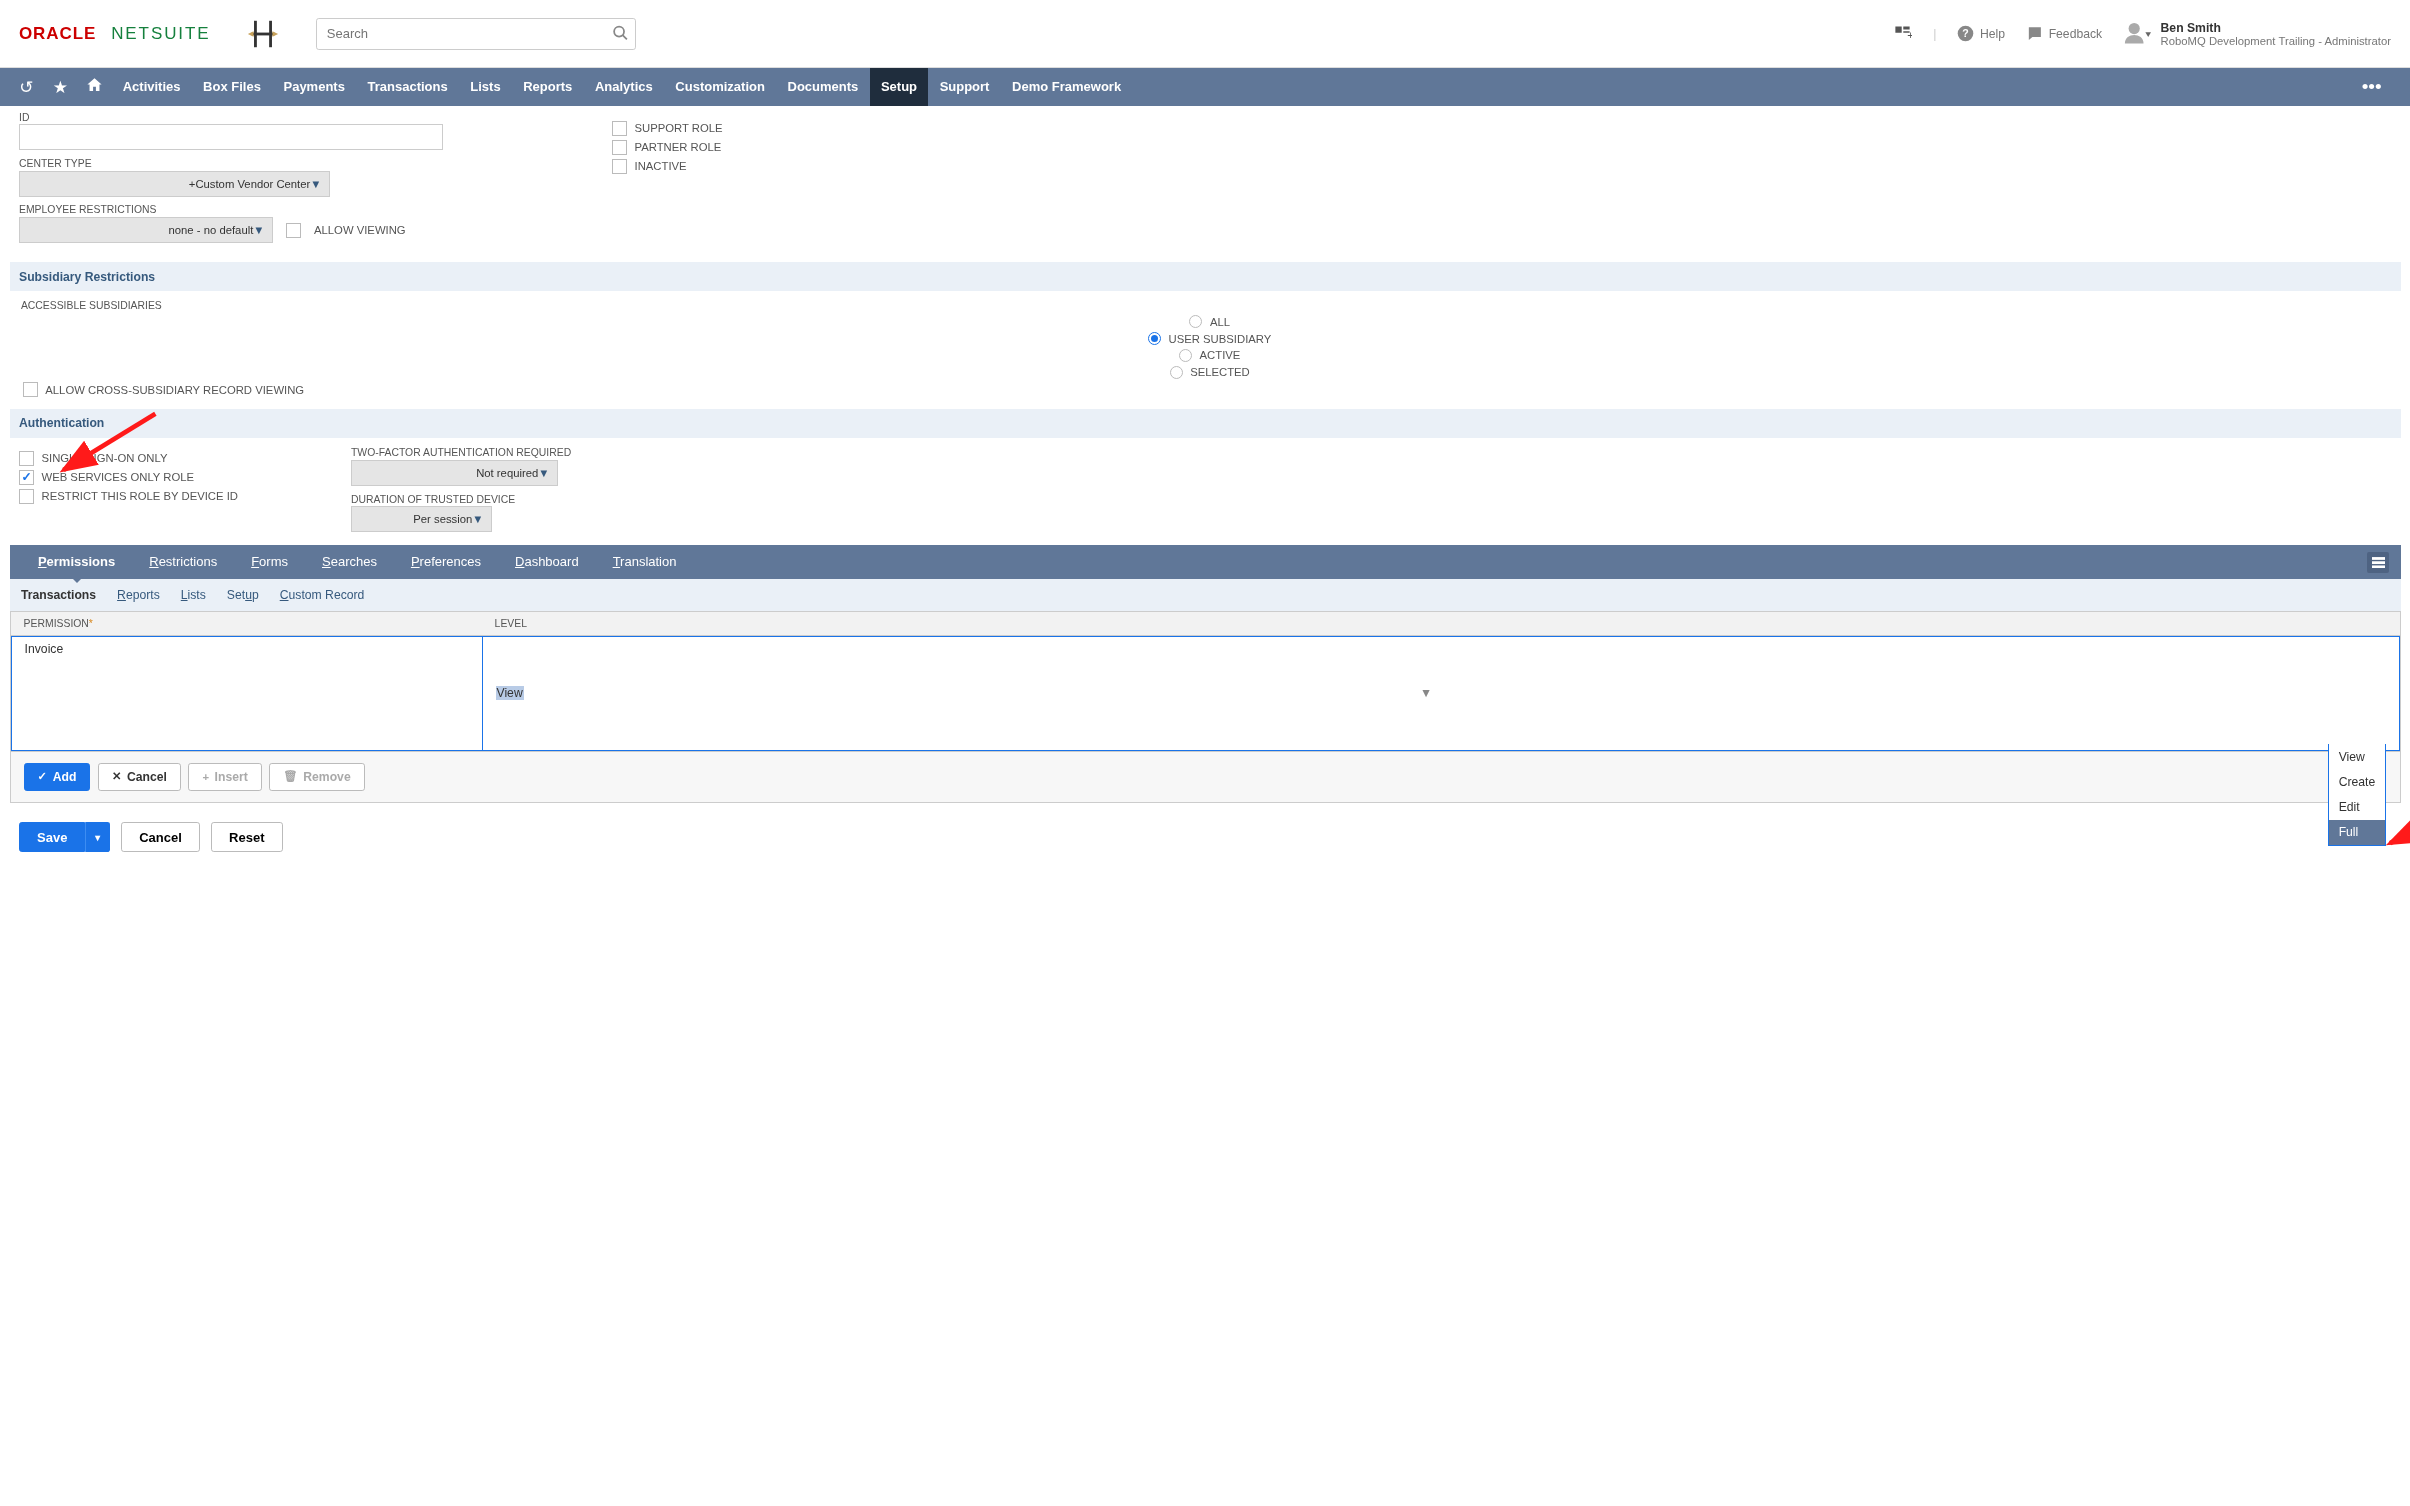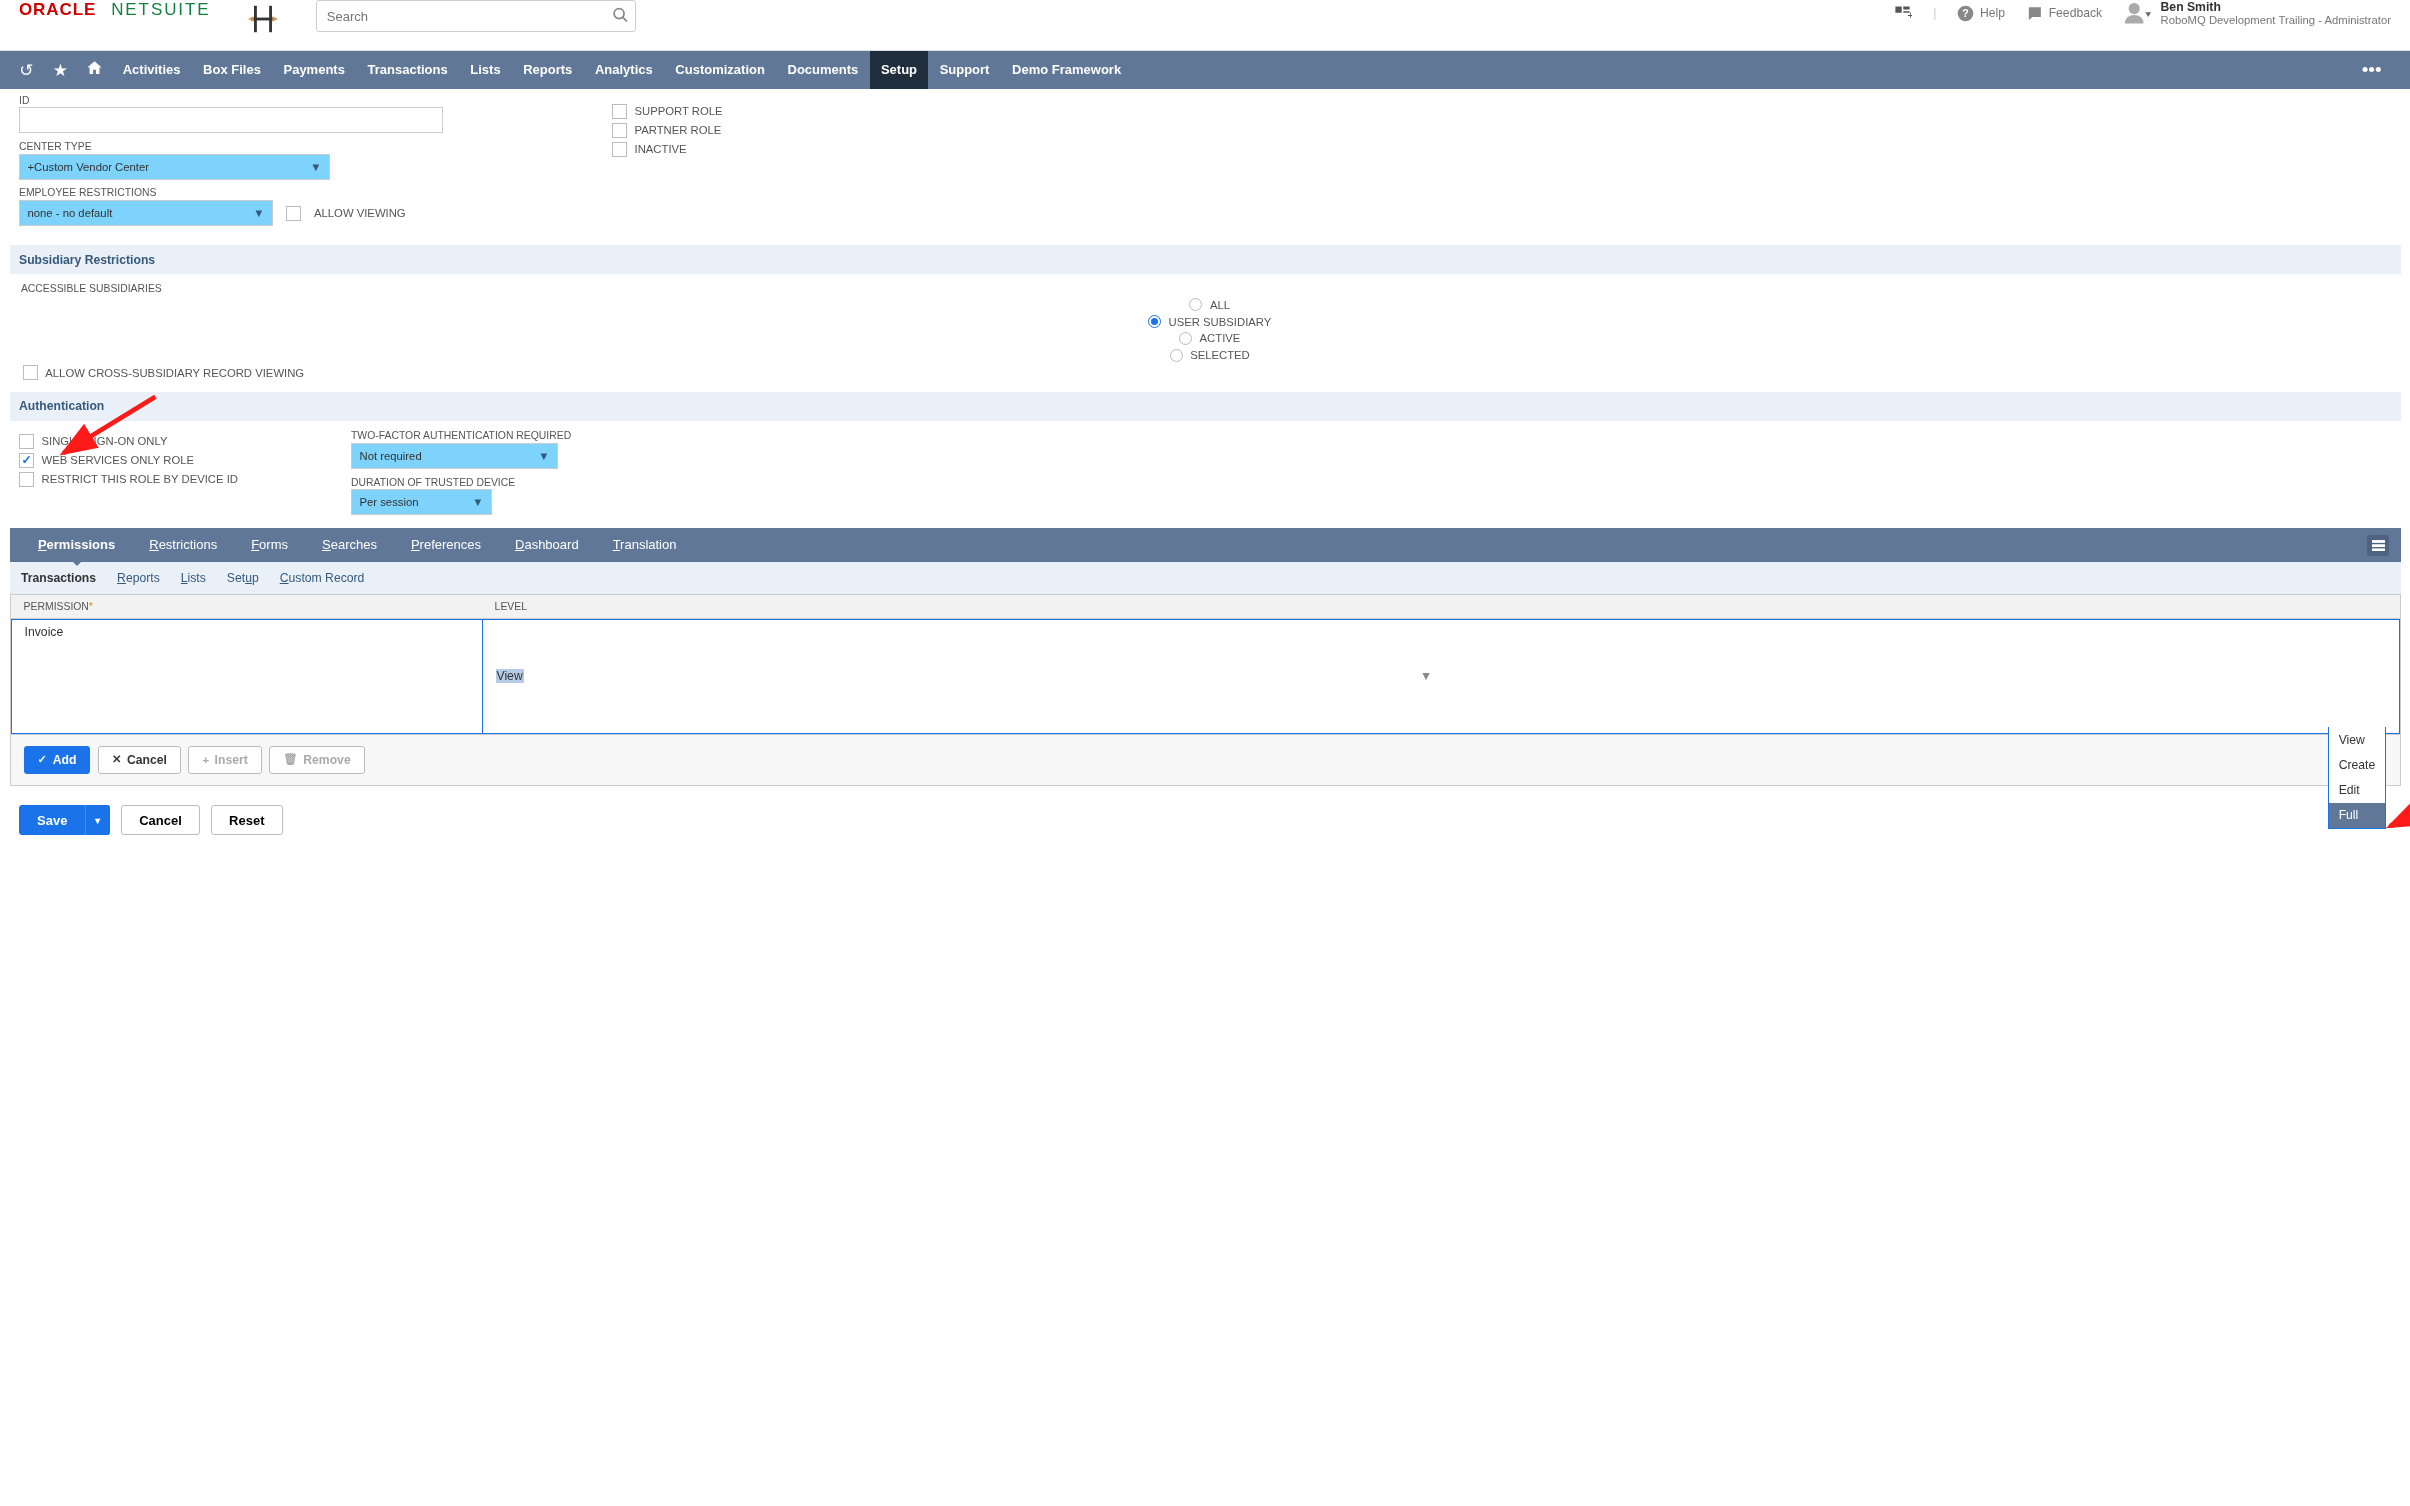--- a/index.html
+++ b/index.html
@@ -1,19 +1,19 @@
 <!DOCTYPE html>
 <html style="font-size:15px"><head>
 <meta charset="utf-8">
 <style>
   * { box-sizing: border-box; margin: 0; padding: 0; }
   body { font-family: Arial, Helvetica, sans-serif; font-size: 11.3px; color: #333; background: #fff; }
 
   
-  .topbar { display: flex; align-items: flex-start; height: 51px; padding: 0 19px; border-bottom: 0.9px solid #ddd; gap: 15px; }
+  .topbar { display: flex; align-items: center; height: 68px; padding: 0 19px; border-bottom: 0.9px solid #ddd; gap: 15px; }
   .oracle-logo { color: #c00; font-weight: bold; font-size: 17px; letter-spacing: 0.9px; }
   .netsuite-label { font-size: 17px; letter-spacing: 1.9px; color: #15803d; font-weight: 300; }
   .h-logo { width: 38px; height: 38px; display: flex; align-items: center; justify-content: center; margin-left: 19px; }
   .search-wrap { position: relative; margin-left: 19px; }
   .search-input { width: 320px; height: 32px; border: 0.9px solid #ccc; border-radius: 2.8px; padding: 0 38px 0 9.4px; font-size: 13px; }
   .search-icon-btn { position: absolute; right: 7.5px; top: 50%; transform: translateY(-50%); color: #888; }
   .topbar-spacer { flex: 1; }
   .topbar-right { display: flex; align-items: center; gap: 21px; color: #777; font-size: 12.2px; }
   .topbar-right .item { display: flex; align-items: center; gap: 5.6px; cursor: pointer; }
   .user-block { display: flex; align-items: center; gap: 9.4px; }
@@ -30,21 +30,21 @@
   .navbar .dots { font-size: 19px; padding: 0 19px; cursor: pointer; }
 
   
   .page { padding: 5.6px 19px 38px 19px; }
 
   .field-block { display: inline-block; vertical-align: top; margin-right: 56px; margin-bottom: 7.5px; }
   .row-flex { display: flex; gap: 113px; flex-wrap: wrap; }
 
   .field-label { font-size: 10.4px; color: #555; text-transform: uppercase; margin-bottom: 1.9px; }
   .text-input { width: 424px; height: 26px; border: 0.9px solid #ccc; background: #fff; padding: 0 5.6px; font-size: 11.3px; }
-  .sel { display: flex; align-items: center; justify-content: space-between; width: 311px; height: 26px; border: 0.9px solid #ccc; background: #7dd3fc; padding: 0 7.5px; font-size: 11.3px; color: #333; cursor: pointer; }
+  .sel { display: flex; align-items: center; justify-content: flex-end; width: 311px; height: 26px; border: 0.9px solid #ccc; background: #e5e5e5; padding: 0 7.5px; font-size: 11.3px; color: #333; cursor: pointer; }
   .sel.small { width: 254px; }
   .sel .caret { color: #36597d; font-size: 11.3px; }
 
   .check-row { display: flex; align-items: center; gap: 7.5px; margin: 3.8px 0; font-size: 11.3px; color: #555; }
   .chk { width: 15px; height: 15px; border: 0.9px solid #bbb; background: #fff; display: inline-flex; align-items: center; justify-content: center; cursor: pointer; }
   .chk.checked::after { content: '✓'; color: #1a73e8; font-weight: bold; font-size: 12.2px; }
 
   .section-header { background: #eaf0f7; color: #36597d; font-weight: bold; padding: 7.5px 9.4px; margin: 11.3px 0 9.4px -9.4px; width: calc(100% + 19px); font-size: 12.2px; }
 
   .radio-row { display: flex; align-items: center; gap: 7.5px; margin: 3.8px 0 3.8px 9.4px; font-size: 11.3px; color: #555; justify-content: center; }

